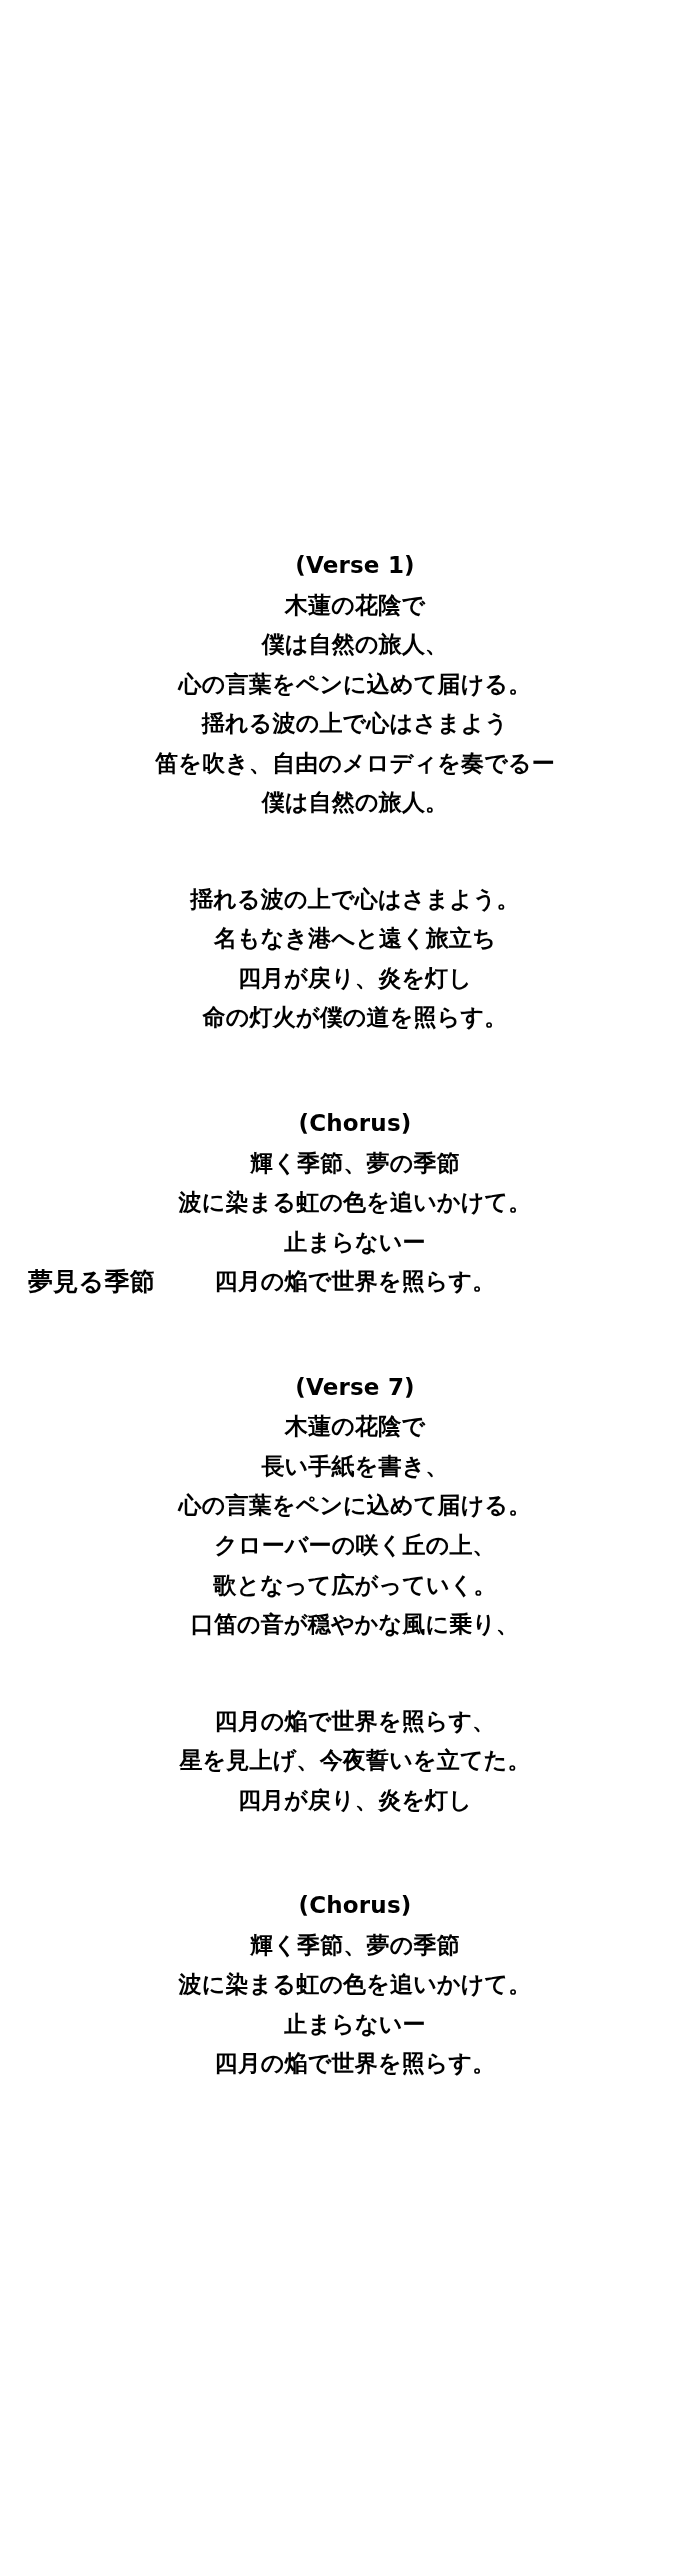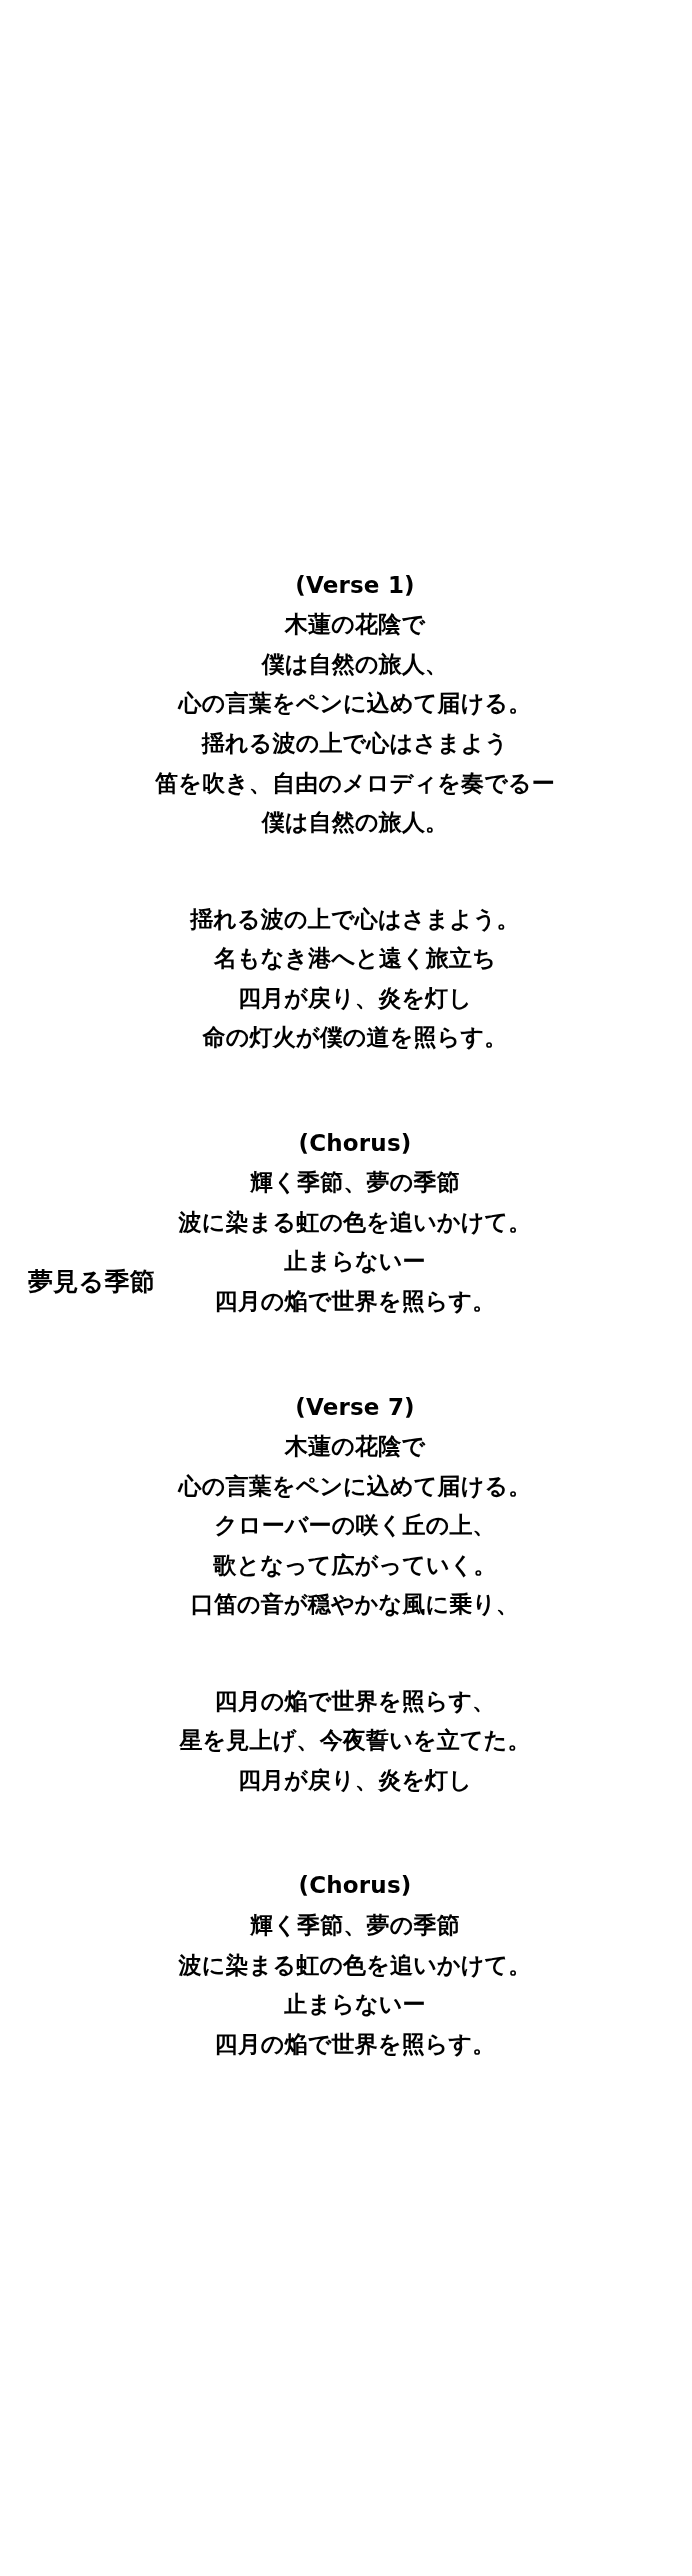--- a/index.html
+++ b/index.html
@@ -98,20 +98,21 @@
           <div class="line">波に染まる虹の色を追いかけて。</div>
           <div class="line">止まらないー</div>
           <div class="line">四月の焔で世界を照らす。</div>
         </div>
       </div>
       <div class="section-gap"></div>
       <div class="block">
         <div class="line label">(Verse 7)</div>
         <div class="block">
           <div class="line">木蓮の花陰で</div>
+          <div class="line">長い手紙を書き、</div>
           <div class="line">心の言葉をペンに込めて届ける。</div>
           <div class="line">クローバーの咲く丘の上、</div>
           <div class="line">歌となって広がっていく。</div>
           <div class="line">口笛の音が穏やかな風に乗り、</div>
         </div>
         <div class="stanza-gap"></div>
         <div class="block">
           <div class="line">四月の焔で世界を照らす、</div>
           <div class="line">星を見上げ、今夜誓いを立てた。</div>
           <div class="line">四月が戻り、炎を灯し</div>

